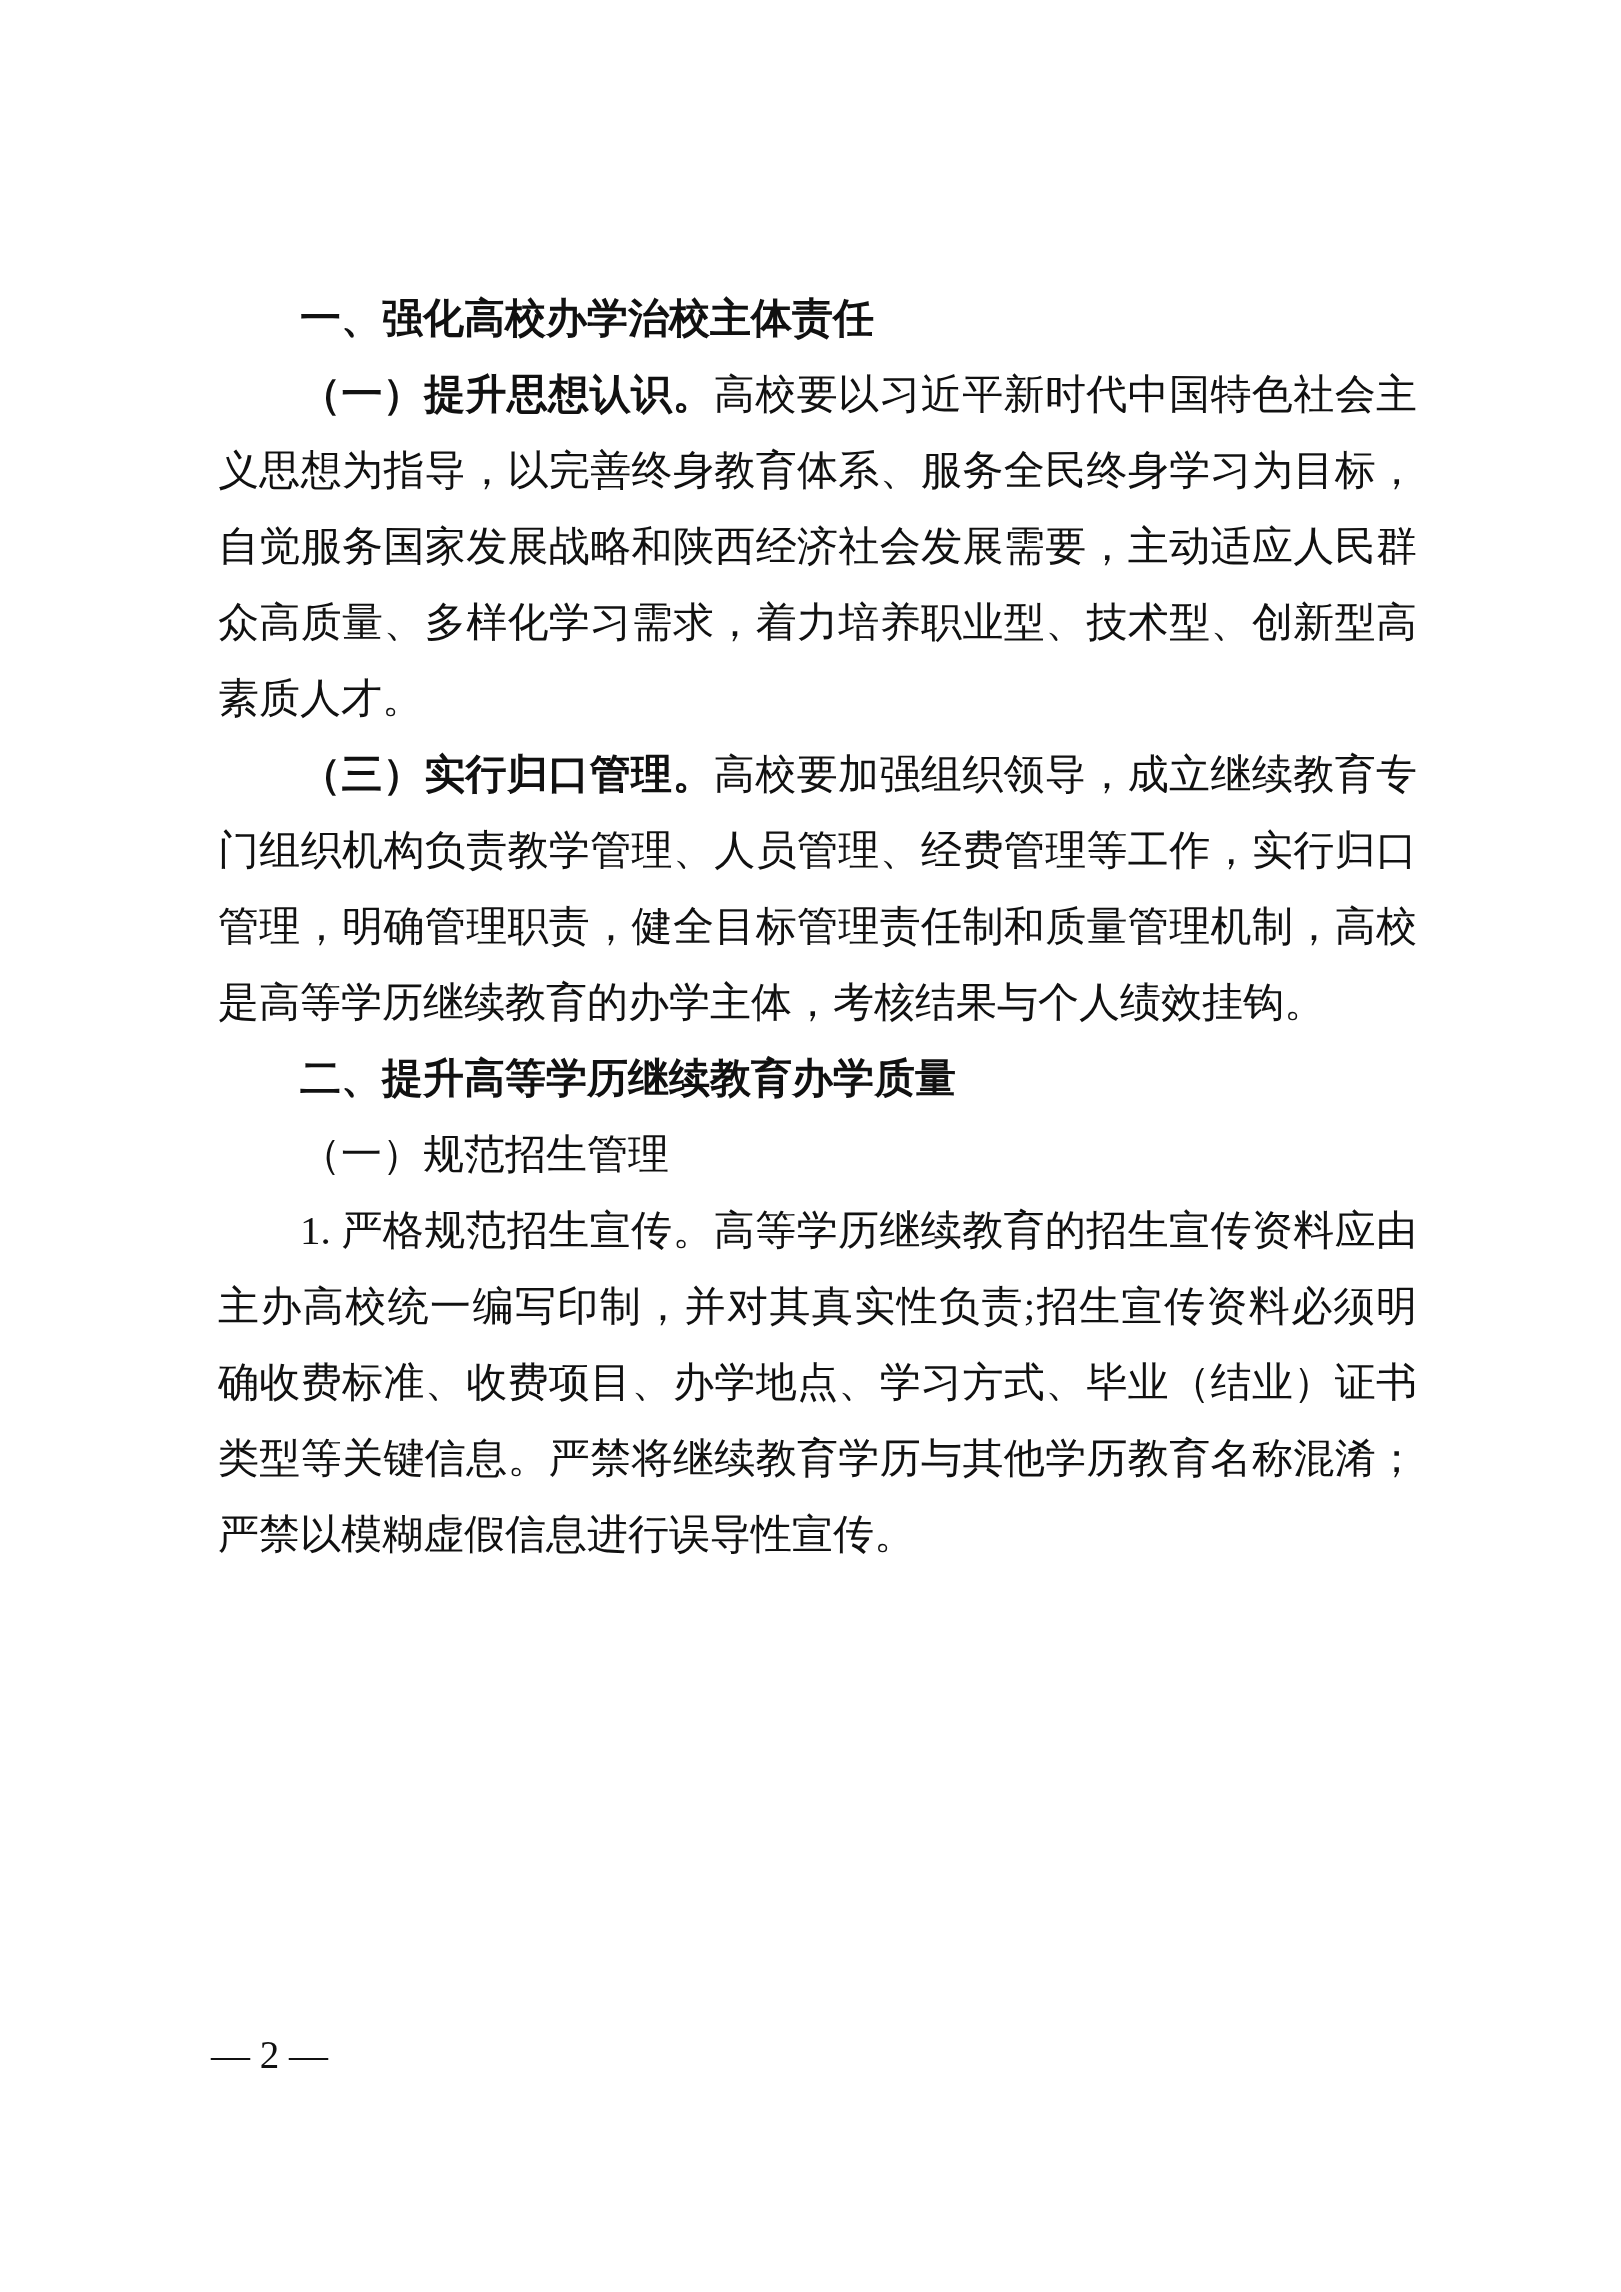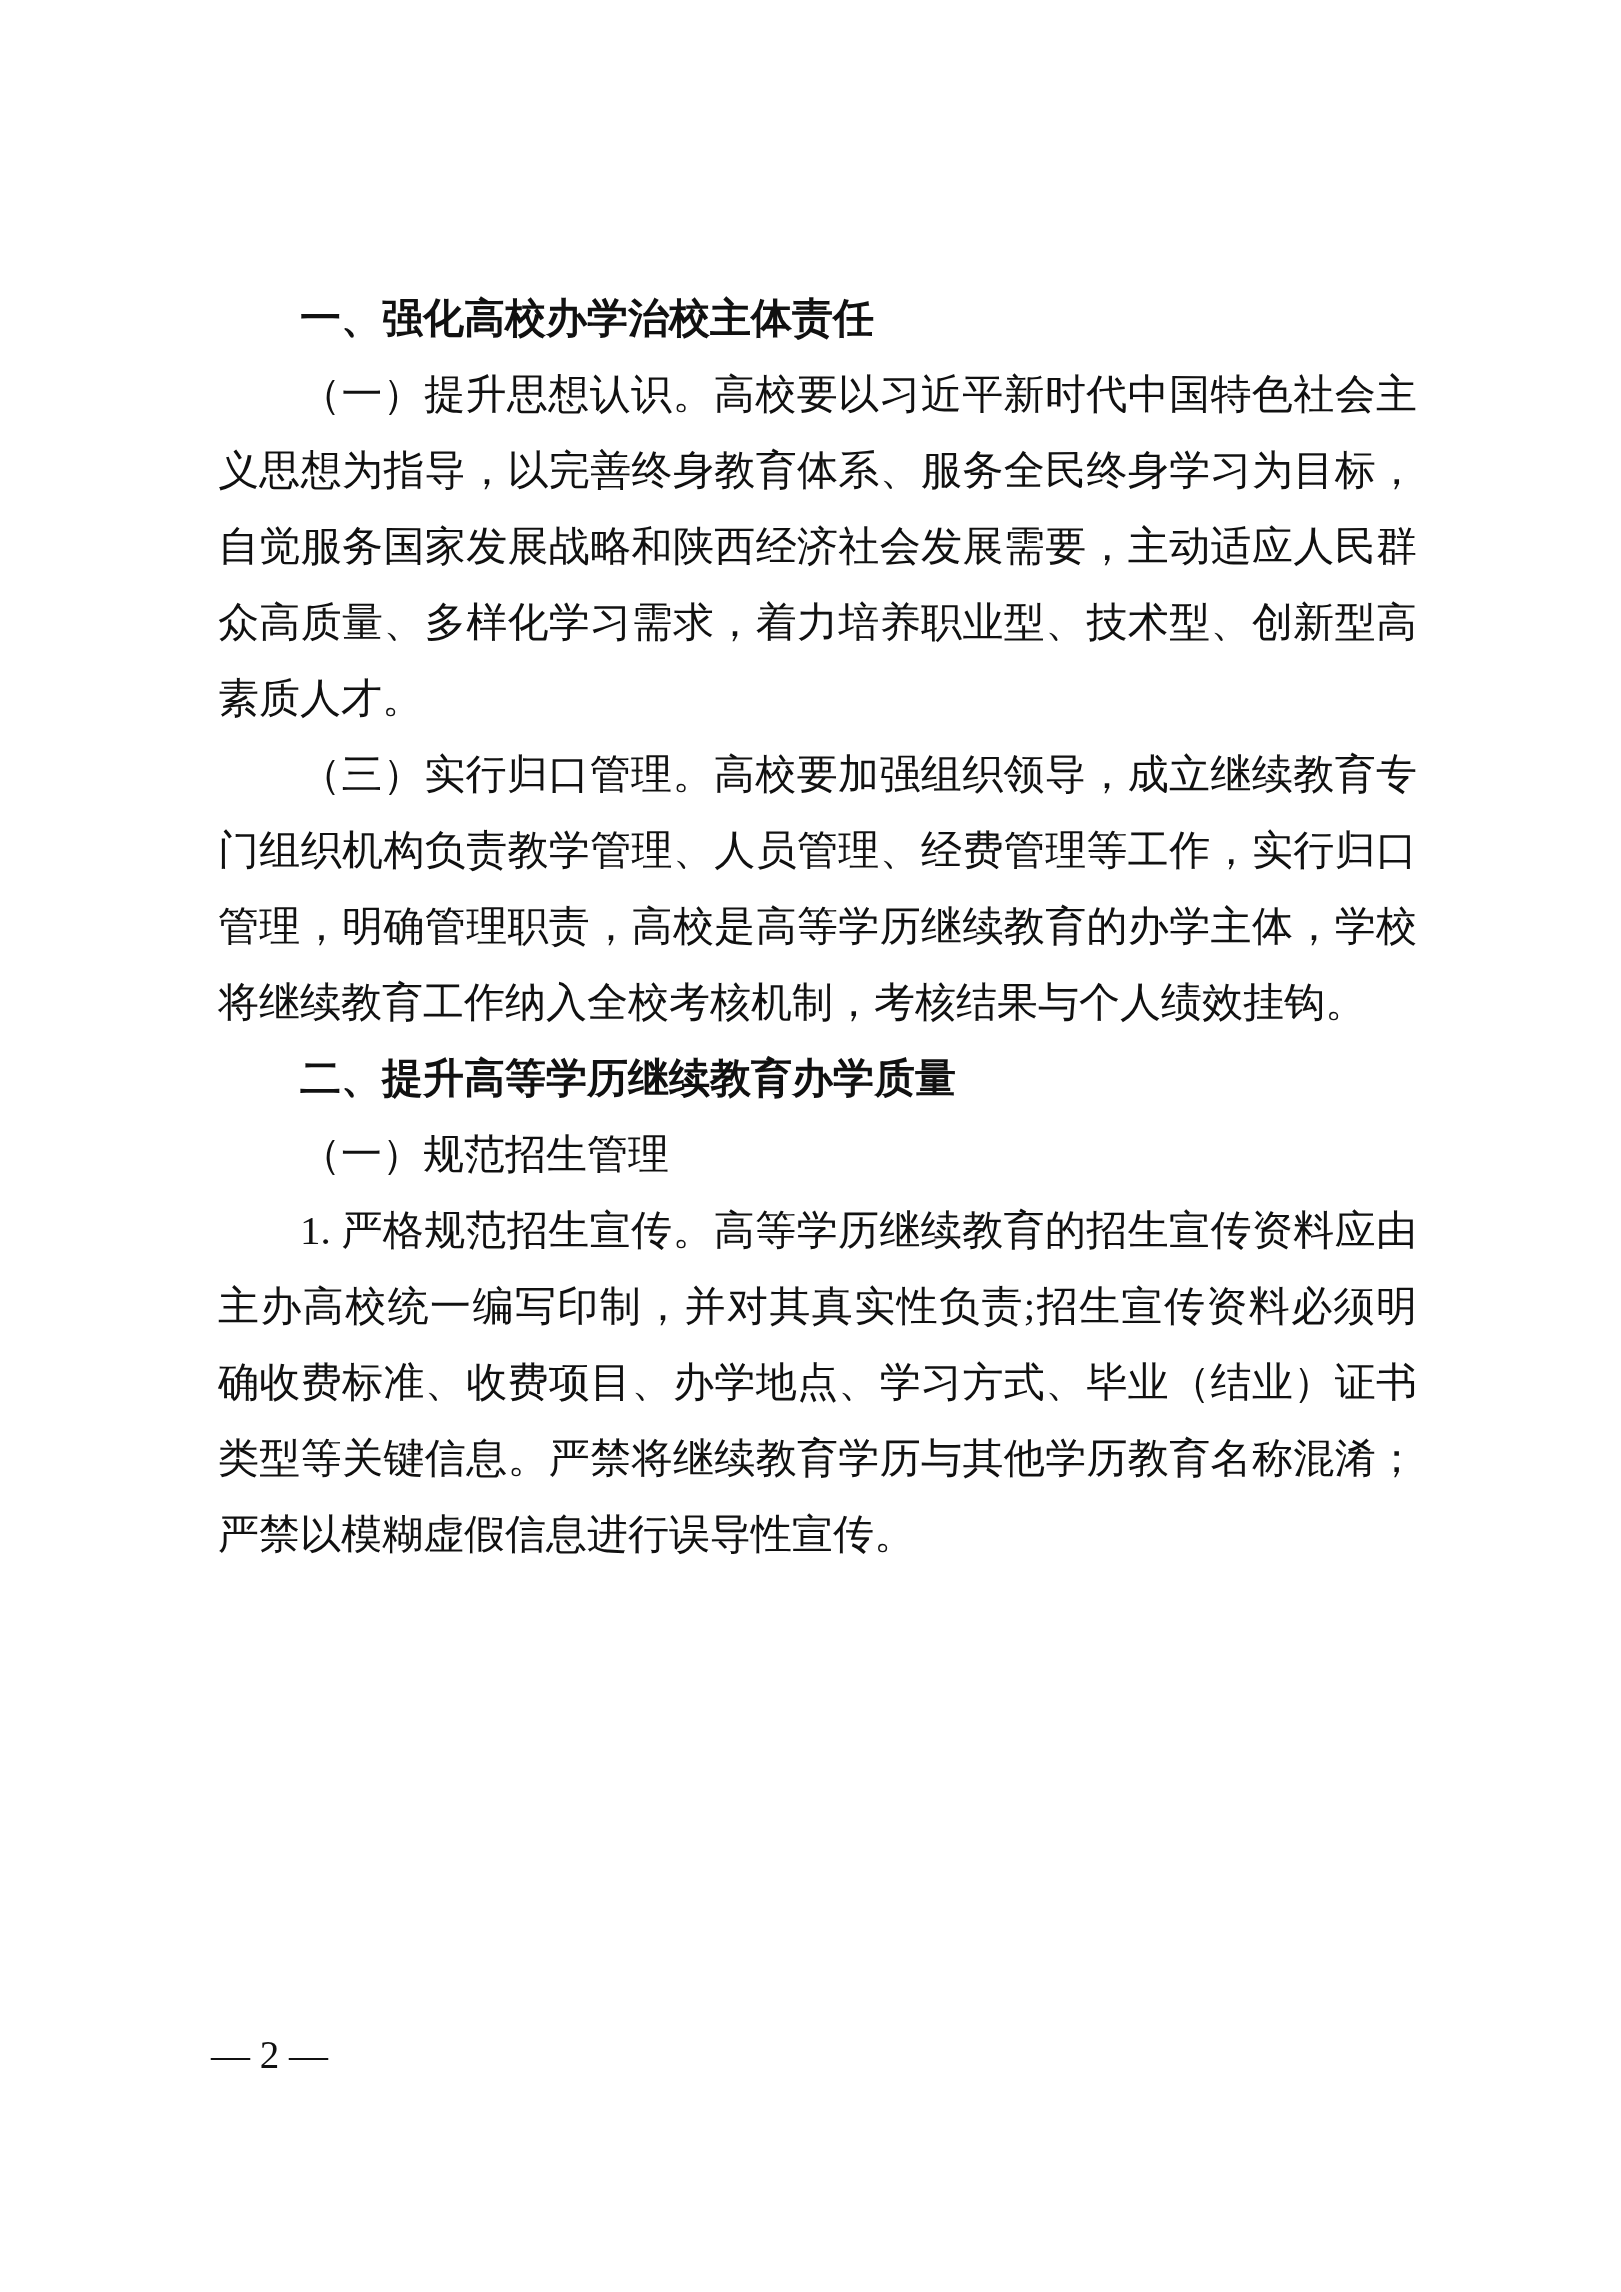--- a/index.html
+++ b/index.html
@@ -35,21 +35,21 @@
     .h1 {
       font-family: "Liberation Sans", "DejaVu Sans", sans-serif;
       font-weight: bold;
       text-align: left;
     }
     .h2 {
       font-weight: normal;
       text-align: left;
     }
     .para-lead {
-      font-weight: normal;
+      font-weight: bold;
     }
     .para-lead-regular {
       font-weight: normal;
     }
     .page-footer {
       position: absolute;
       left: 211px;
       top: 2025px;
       font-size: 39px;
       line-height: 59px;
@@ -61,21 +61,21 @@
 <body>
 
 <div class="page">
   <div class="content">
 
     <p class="h1">一、强化高校办学治校主体责任</p>
 
     <p class="para"><span class="para-lead">（一）提升思想认识。</span><span class="para-rest">高校要以习近平新时代中国特色社会主义思想为指导，以完善终身教育体系、服务全民终身学习为目标，自觉服务国家发展战略和陕西经济社会发展需要，主动适应人民群众高质量、多样化学习需求，着力培养职业型、技术型、创新型高素质人才。</span></p>
 
 
-    <p class="para"><span class="para-lead">（三）实行归口管理。</span><span class="para-rest">高校要加强组织领导，成立继续教育专门组织机构负责教学管理、人员管理、经费管理等工作，实行归口管理，明确管理职责，高校是高等学历继续教育的办学主体，学校将继续教育工作纳入全校考核机制，考核结果与个人绩效挂钩。</span></p>
+    <p class="para"><span class="para-lead">（三）实行归口管理。</span><span class="para-rest">高校要加强组织领导，成立继续教育专门组织机构负责教学管理、人员管理、经费管理等工作，实行归口管理，明确管理职责，健全目标管理责任制和质量管理机制，高校是高等学历继续教育的办学主体，考核结果与个人绩效挂钩。</span></p>
 
     <p class="h1">二、提升高等学历继续教育办学质量</p>
 
     <p class="h2">（一）规范招生管理</p>
 
     <p class="para"><span class="para-lead-regular">1. 严格规范招生宣传。</span><span class="para-rest">高等学历继续教育的招生宣传资料应由主办高校统一编写印制，并对其真实性负责;招生宣传资料必须明确收费标准、收费项目、办学地点、学习方式、毕业（结业）证书类型等关键信息。严禁将继续教育学历与其他学历教育名称混淆；严禁以模糊虚假信息进行误导性宣传。</span></p>
 
   </div>
 
   <div class="page-footer">— 2 —</div>

